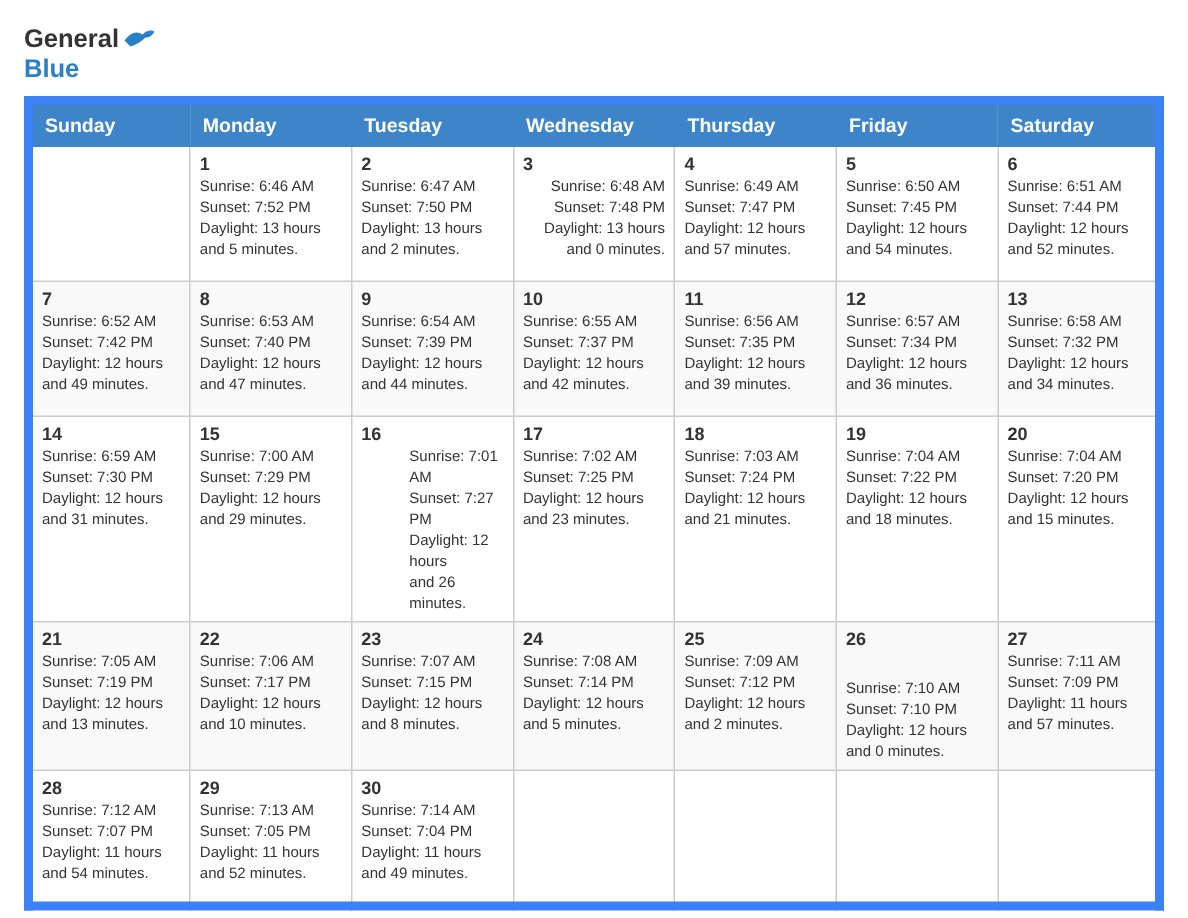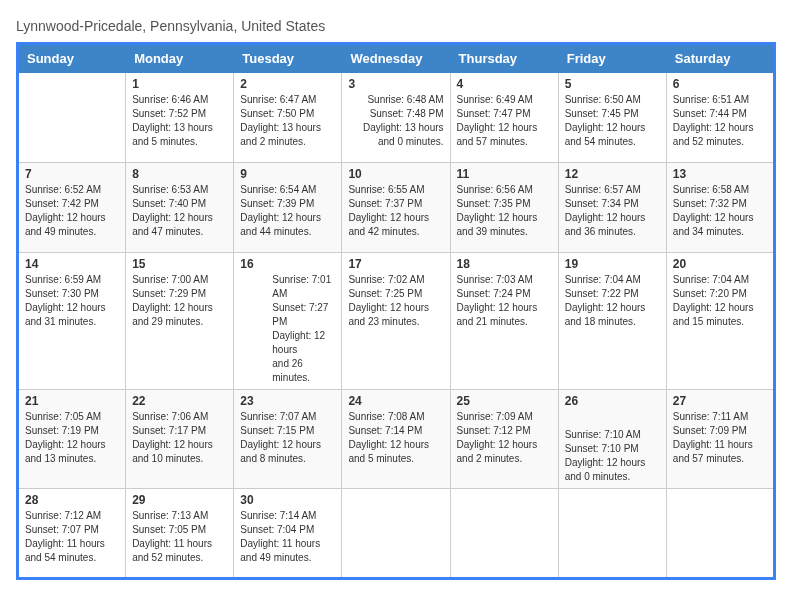--- a/index.html
+++ b/index.html
@@ -30,21 +30,21 @@
       color: #333;
     }
     .location {
       font-size: 14px;
       color: #555;
       margin-top: 2px;
     }
     .calendar {
       width: 100%;
       border-collapse: collapse;
-      border: 3px solid #3b82f6;
+      border: 6px solid #3b82f6;
     }
     .calendar th {
       background-color: #3d85c8;
       color: white;
       text-align: left;
       padding: 6px 8px;
       font-size: 13px;
       font-weight: bold;
       border: 1px solid #3d85c8;
     }
@@ -79,22 +79,32 @@
       display: flex;
       align-items: center;
     }
     .logo-text-general { color: #333; font-weight: bold; font-size: 17px; }
     .logo-text-blue { color: #2a7fc9; font-weight: bold; font-size: 17px; }
   </style>
 </head>
 <body>
 
 <div class="header">
+  <div class="logo">
+    <div class="logo-row">
+      <span class="logo-text-general">General</span>
+      <svg width="22" height="16" viewBox="0 0 22 16" style="margin-left:2px;margin-top:-2px;">
+        <path d="M2,10 Q8,2 14,6 Q18,2 22,4 Q20,8 16,8 Q12,12 6,14 Z" fill="#2a7fc9"></path>
+      </svg>
+    </div>
+    <div>
+      <span class="logo-text-blue">Blue</span>
+    </div>
+  </div>
   <div class="title-section">
-    <div class="location">Lynnwood-Pricedale, Pennsylvania, United States</div>
   </div>
 </div>
 
 <table class="calendar">
   <thead>
     <tr id="header-row">
         <th>Sunday</th>
         <th>Monday</th>
         <th>Tuesday</th>
         <th>Wednesday</th>

